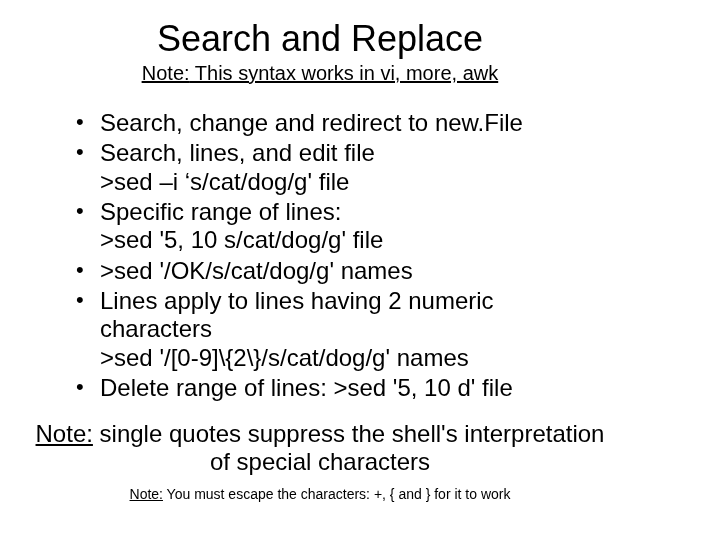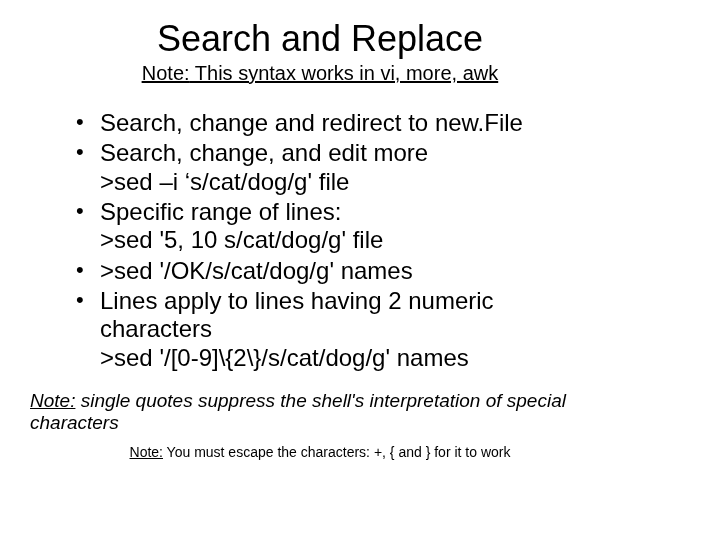--- a/index.html
+++ b/index.html
@@ -45,24 +45,23 @@
   }
   ul.main li::before {
     content: "•";
     position: absolute;
     left: 0;
     top: 0;
     font-size: 22px;
   }
   .cmd { display: block; }
   .note1 {
-    font-size: 19px;
+    font-size: 24px;
     margin: 10px 0 10px 0;
-    text-align: left;
-    font-style: italic;
+    text-align: center;
   }
   .note1 .u { text-decoration: underline; }
   .note2 {
     font-size: 14px;
     text-align: center;
     margin: 0;
   }
   .note2 .u { text-decoration: underline; }
 </style>
 </head>
@@ -72,34 +71,37 @@
   <h1 class="title">Search and Replace</h1>
   <p class="subtitle">
     <span class="u">Note:</span><span> This syntax works in vi, more, awk</span>
   </p>
 
   <ul class="main">
     <li>
       <span>Search, change and redirect to new.File</span>
     </li>
     <li>
-      <span>Search, change, and edit more</span>
+      <span>Search, lines, and edit file</span>
       <span class="cmd">&gt;sed –i ‘s/cat/dog/g' file</span>
     </li>
     <li>
       <span>Specific range of lines:</span>
       <span class="cmd">&gt;sed '5, 10 s/cat/dog/g' file</span>
     </li>
     <li>
       <span class="cmd">&gt;sed '/OK/s/cat/dog/g' names</span>
     </li>
     <li>
       <span>Lines apply to lines having 2 numeric characters</span>
       <span class="cmd">&gt;sed '/[0-9]\{2\}/s/cat/dog/g' names</span>
     </li>
+    <li>
+      <span>Delete range of lines: &gt;sed '5, 10 d' file</span>
+    </li>
   </ul>
 
   <p class="note1">
     <span class="u">Note:</span><span> single quotes suppress the shell's interpretation of special characters</span>
   </p>
   <p class="note2">
     <span class="u">Note:</span><span> You must escape the characters: +, { and } for it to work</span>
   </p>
 </div>
 

